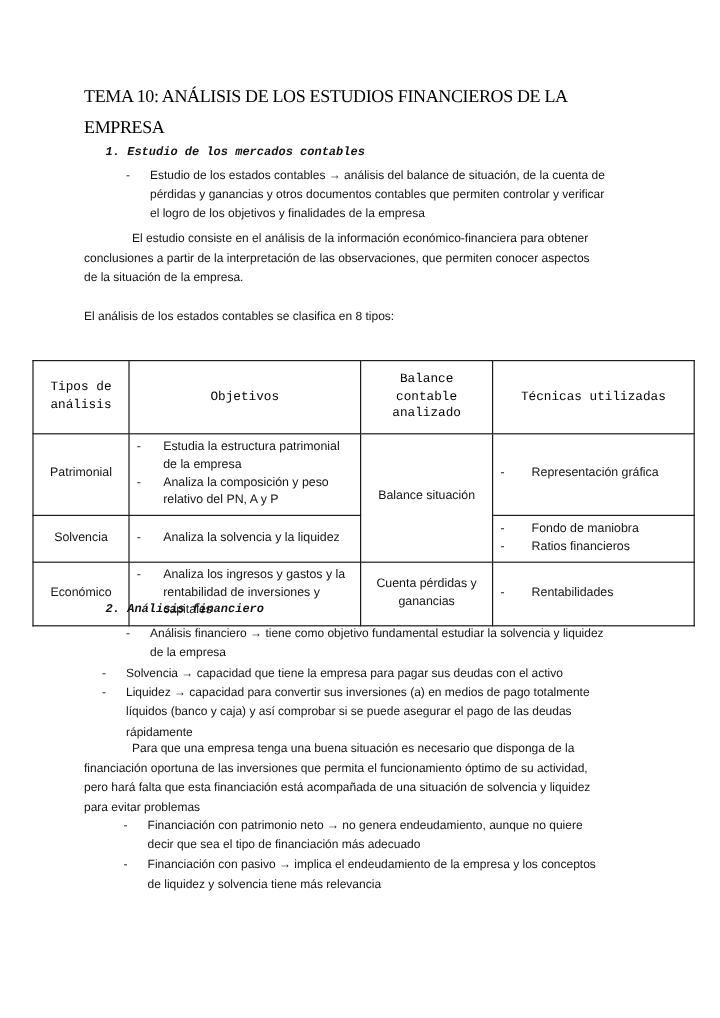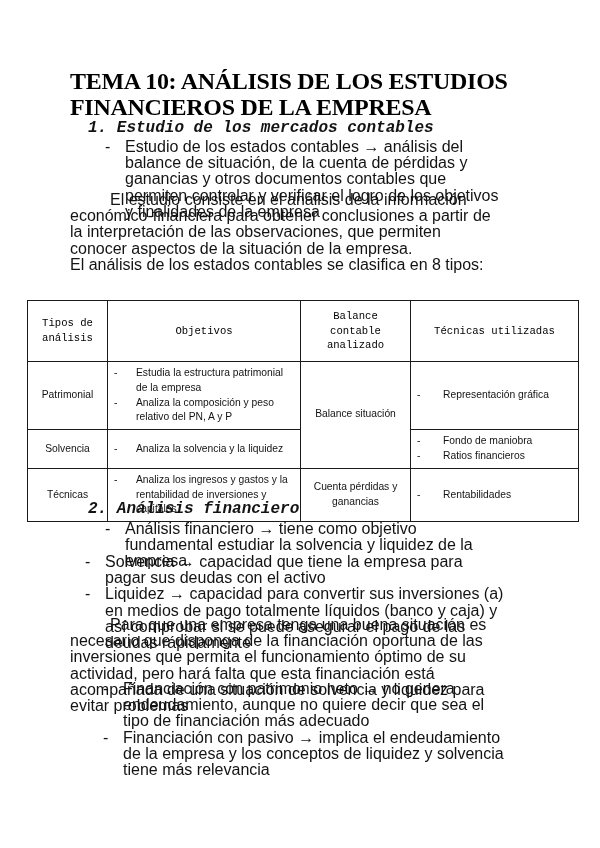--- a/index.html
+++ b/index.html
@@ -23,42 +23,42 @@
     box-sizing: border-box;
   }
 
   
   .doc-title {
     position: absolute;
     left: 70px;
     top: 68px;
     width: 460px;
     font-family: "Liberation Serif", "DejaVu Serif", serif;
-    font-weight: bold;
-    font-size: 24px;
+    font-weight: normal;
+    font-size: 15px;
     line-height: 26px;
     letter-spacing: -0.3px;
     color: #000;
   }
 
   
   .mono-heading {
     font-family: "Liberation Mono", "DejaVu Sans Mono", monospace;
     font-weight: bold;
     font-style: italic;
     font-size: 13.5px;
     line-height: 17px;
     color: #000;
     white-space: pre;
   }
 
   
   .blk {
     position: absolute;
-    font-size: 16px;
+    font-size: 10px;
     line-height: 16.2px;
     color: #131313;
   }
 
   
   .bullet {
     display: flex;
     align-items: flex-start;
   }
   .bullet .dash {
@@ -202,21 +202,21 @@
               </div>
               <div class="bullet">
                 <span class="dash">-</span>
                 <span class="btxt">Ratios financieros</span>
               </div>
             </div>
           </td>
         </tr>
 
         <tr style="height:53px;">
-          <td class="c-tipo">Técnicas</td>
+          <td class="c-tipo">Económico</td>
           <td class="c-obj">
             <div class="cell-bullets">
               <div class="bullet">
                 <span class="dash">-</span>
                 <span class="btxt">Analiza los ingresos y gastos y la rentabilidad de inversiones y capitales</span>
               </div>
             </div>
           </td>
           <td class="c-estado">Cuenta pérdidas y ganancias</td>
           <td class="c-tec">

